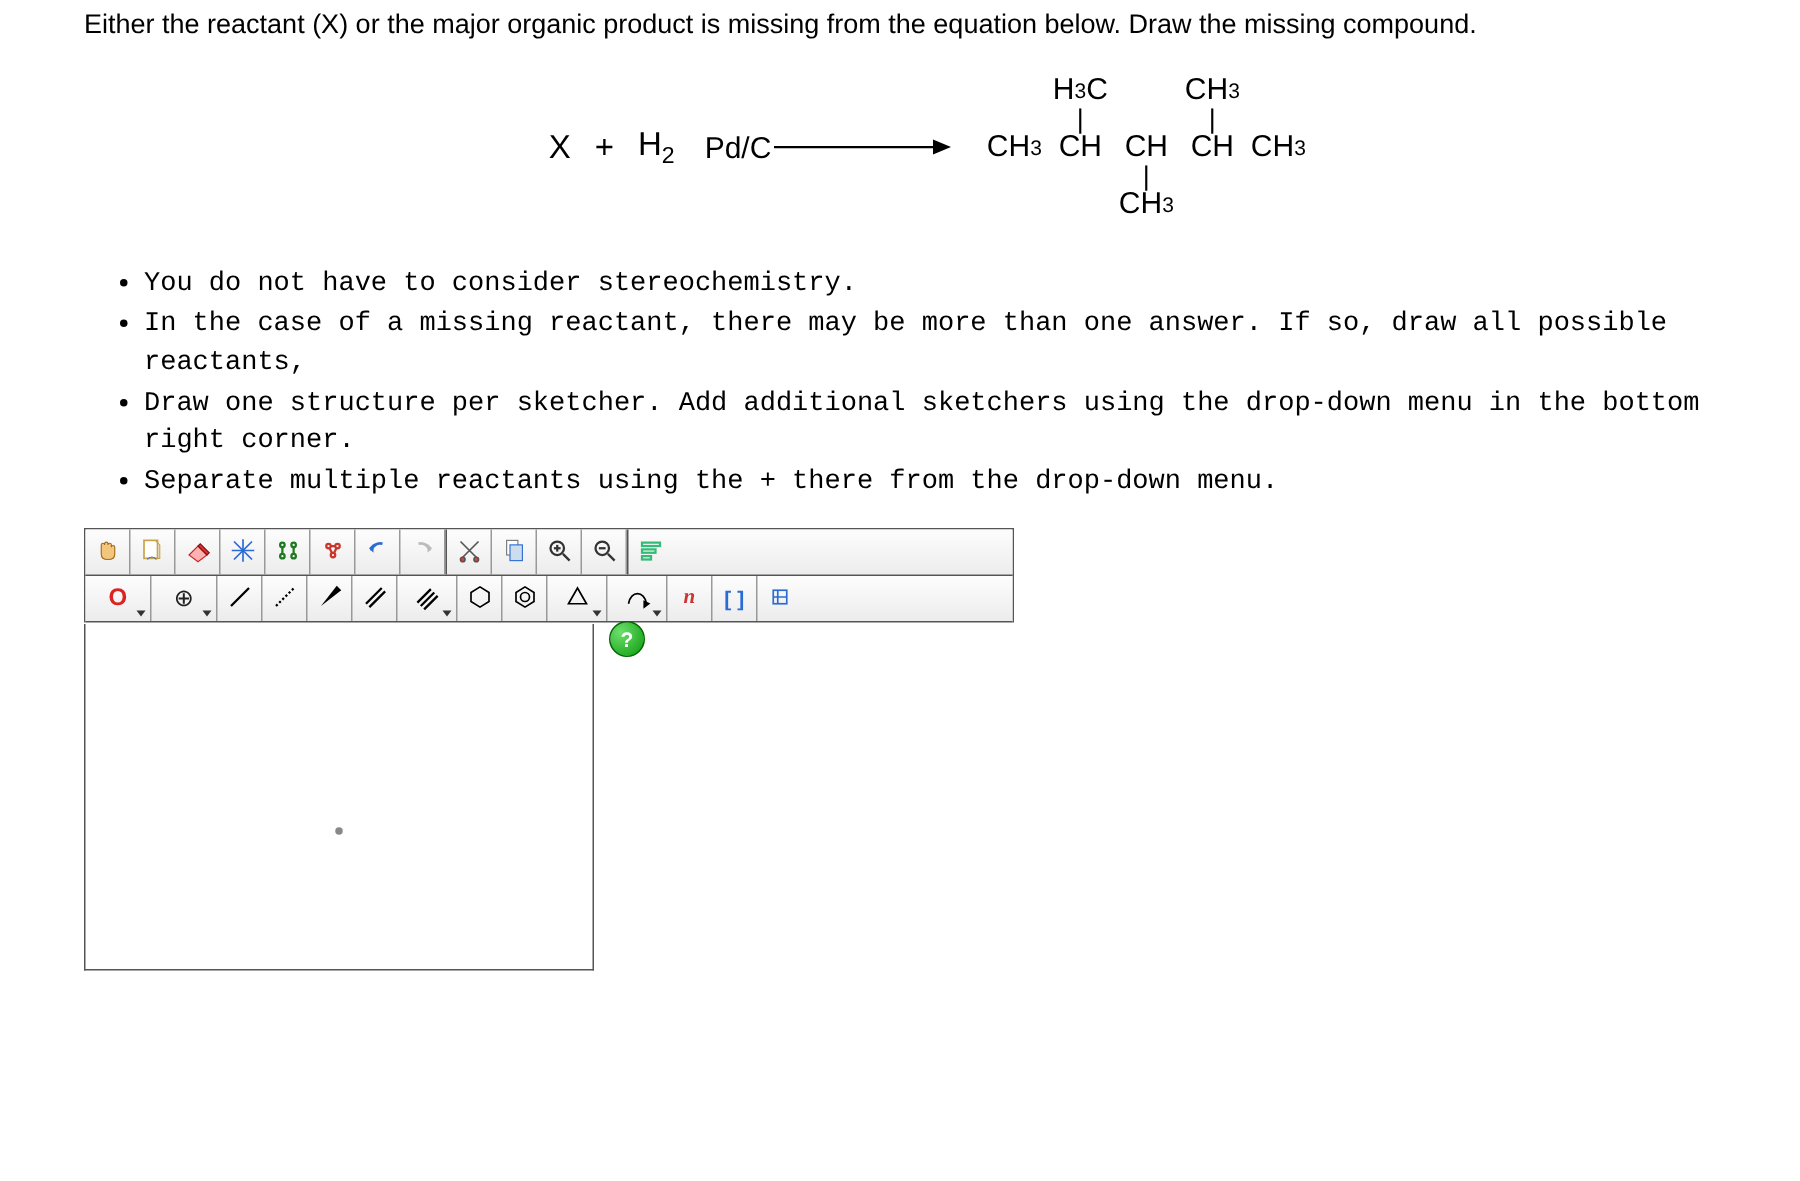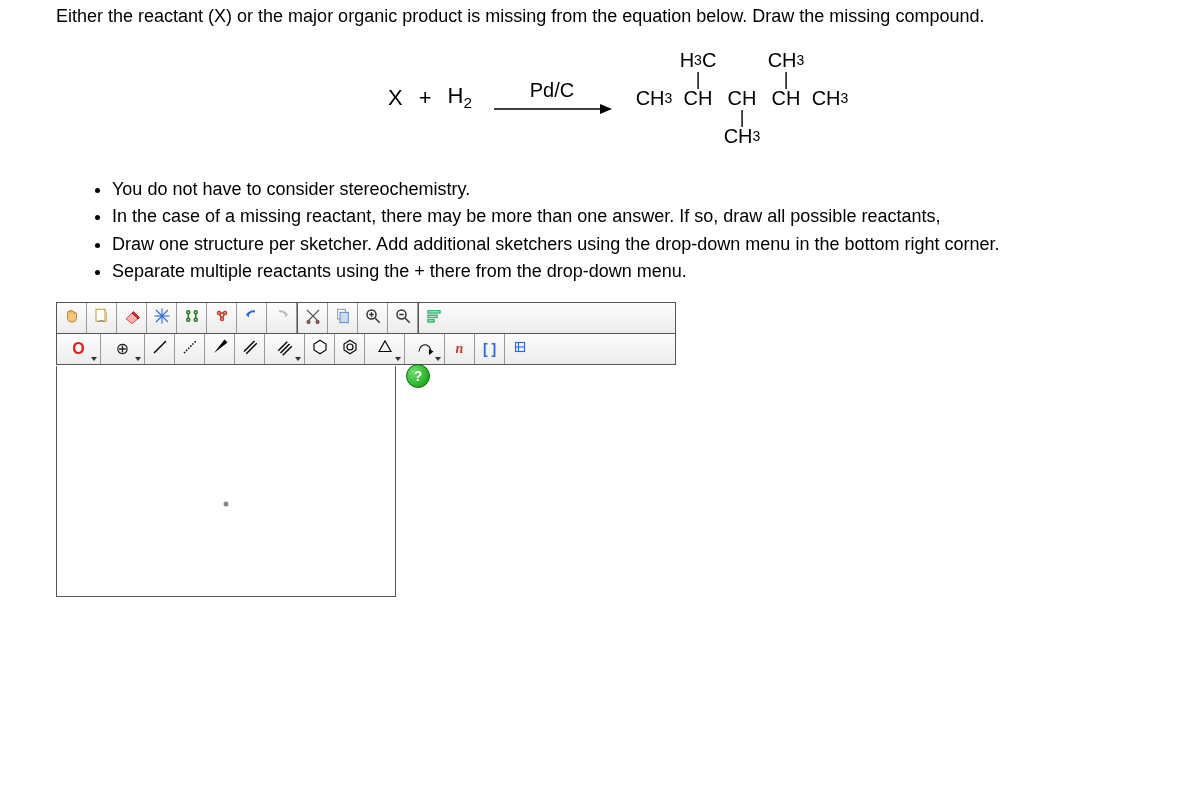--- a/index.html
+++ b/index.html
@@ -26,21 +26,21 @@
     font-family: Arial, sans-serif;
     font-size: 22px;
   }
   .eq-left {
     display: flex;
     align-items: center;
     gap: 16px;
   }
   .arrow-wrap {
     display: flex;
-    flex-direction: column;
+    flex-direction: row;
     align-items: center;
   }
   .arrow-label {
     font-size: 20px;
     margin-bottom: -2px;
   }
   .arrow-svg {
     width: 120px;
     height: 18px;
   }
@@ -69,22 +69,23 @@
     display:flex;
     align-items:center;
     height:22px;
   }
   .sub { font-size: 0.7em; vertical-align: sub; }
   .instructions ul {
     margin: 0;
     padding-left: 40px;
   }
   .instructions li {
-    margin: 2px 16px;
+    margin: 2px 0;
     line-height: 1.4;
+    font-family: Liberation Mono, monospace;
   }
   .sketcher {
     margin-top: 18px;
     width: 620px;
   }
   .toolbar {
     display:flex;
     flex-direction: column;
     border: 1px solid #555;
     border-bottom: none;

